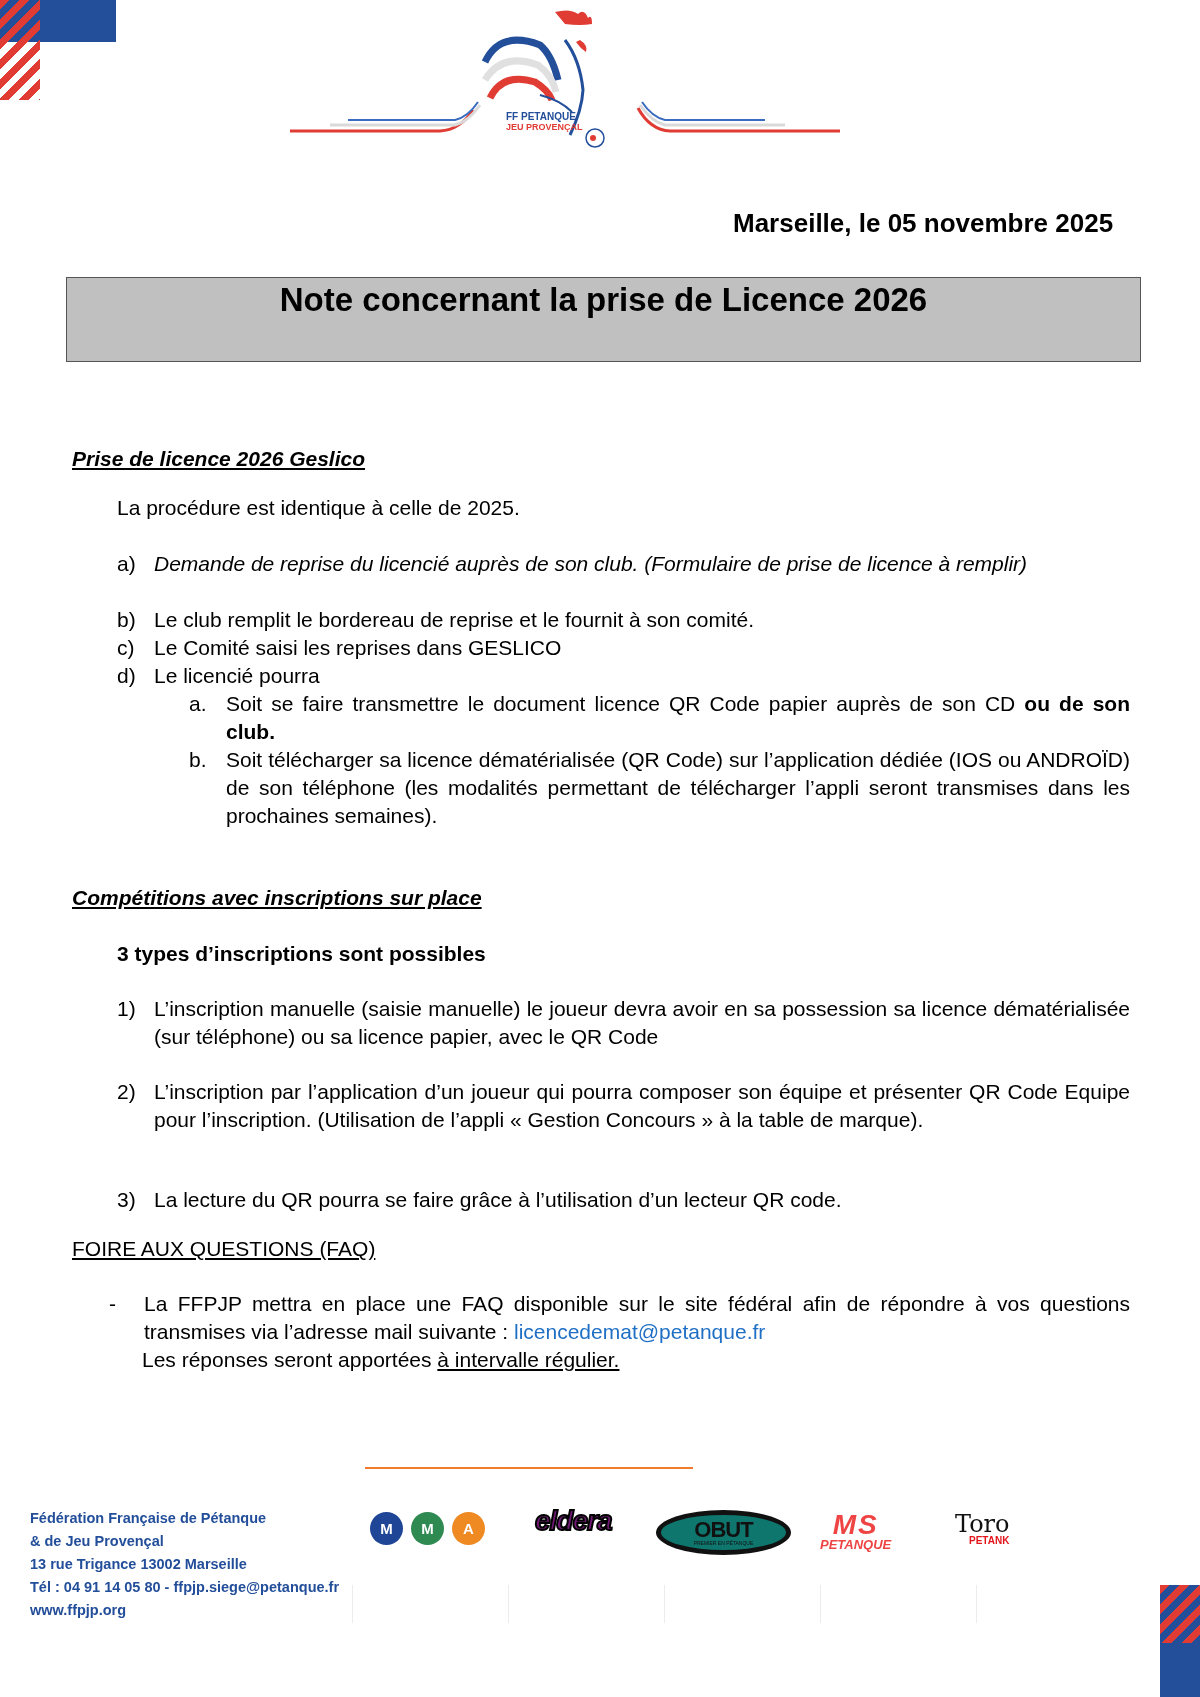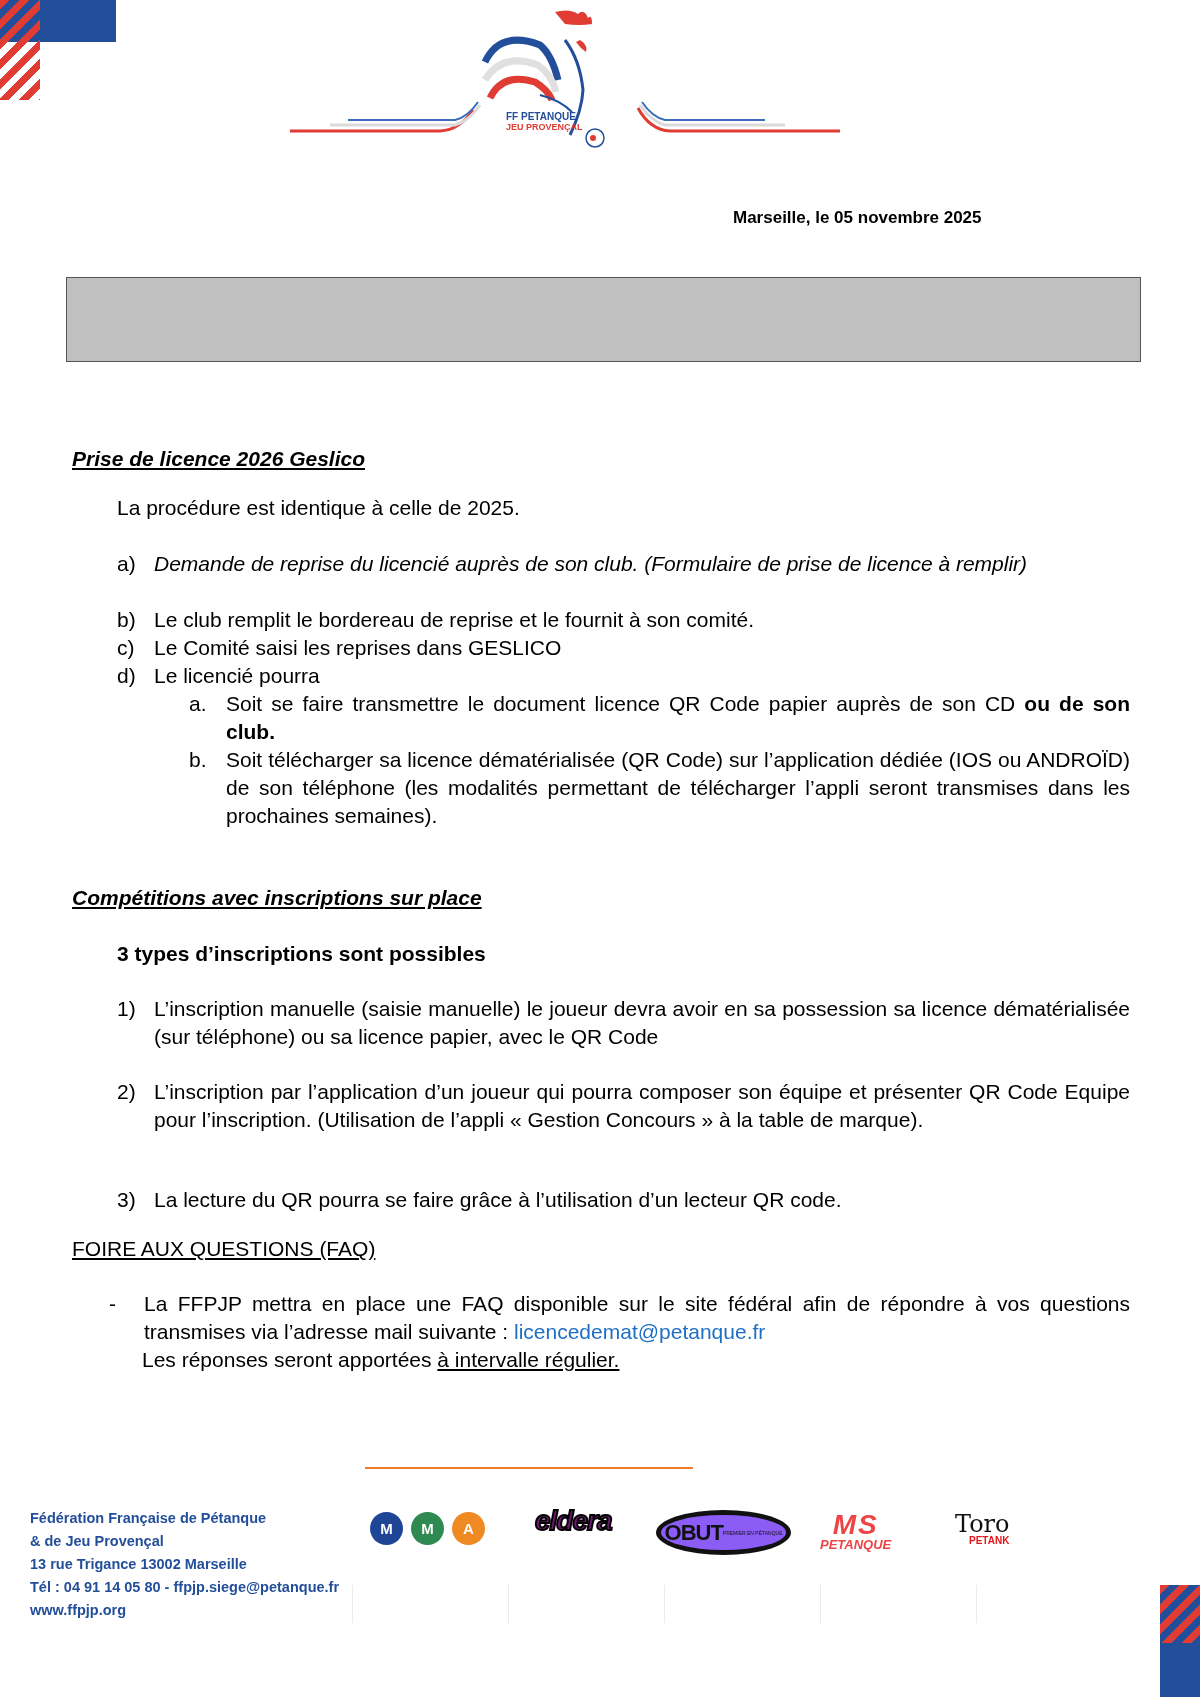--- a/index.html
+++ b/index.html
@@ -15,21 +15,21 @@
   .corner-br { position: absolute; left: 1160px; top: 1585px; width: 40px; height: 112px; background: #234e9a; }
   .corner-br-stripes { position: absolute; left: 0; top: 0; width: 40px; height: 58px;
      background: repeating-linear-gradient(135deg, #e03c34 0 7px, #234e9a 7px 14px); }
 
   
   .logo { position: absolute; left: 290px; top: 0; width: 550px; height: 150px; }
   .logo-text { position: absolute; left: 216px; top: 112px; font-weight: bold; font-size: 10px; line-height: 10px; }
   .logo-text .l1 { color: #234e9a; display: block; }
   .logo-text .l2 { color: #e03c34; display: block; font-size: 9px; }
 
-  .date { position: absolute; left: 733px; top: 208px; font-size: 17px; font-weight: bold; }
+  .date { position: absolute; left: 733px; top: 208px; font-size: 26px; font-weight: bold; }
 
   .title-box { position: absolute; left: 66px; top: 277px; width: 1075px; height: 85px;
      background: #c0c0c0; border: 1.5px solid #555; box-sizing: border-box;
      text-align: center; font-weight: bold; font-size: 33px; line-height: 40px; padding-top: 2px; }
   .title-box div { display: block; }
 
   .content { position: absolute; left: 72px; top: 0; width: 1058px; font-size: 21px; line-height: 28px; }
   .h-section { position: absolute; font-weight: bold; font-style: italic; text-decoration: underline; font-size: 21px; }
   .para { position: absolute; }
   .list-item { position: absolute; text-align: justify; }
@@ -43,22 +43,22 @@
   .footer-rule { position: absolute; left: 365px; top: 1467px; width: 328px; height: 2px; background: #f07b2a; }
   .footer-address { position: absolute; left: 30px; top: 1507px; color: #234e9a; font-weight: bold;
      font-size: 14.5px; line-height: 23px; }
   .sponsor { position: absolute; }
   .mma { left: 370px; top: 1512px; display: flex; gap: 8px; }
   .mma span { width: 33px; height: 33px; border-radius: 50%; color: #fff; font-weight: bold;
      font-size: 15px; display: flex; align-items: center; justify-content: center; }
   .eldera { left: 535px; top: 1505px; font-style: italic; font-weight: bold; font-size: 28px;
      color: #701a75; -webkit-text-stroke: 2px #000; letter-spacing: -1px; }
   .obut { left: 656px; top: 1510px; width: 135px; height: 45px; border-radius: 50%;
-     background: #8b5cf6; border: 5px solid #111; box-sizing: border-box;
-     display: flex; align-items: center; justify-content: center; }
+     background: #0f766e; border: 5px solid #111; box-sizing: border-box;
+     display: flex; flex-direction: column; align-items: center; justify-content: center; }
   .obut .b { font-weight: 900; font-size: 22px; line-height: 20px; color: #111; letter-spacing: -1px; }
   .obut .s { font-size: 5px; color: #111; line-height: 6px; }
   .ms { left: 820px; top: 1512px; text-align: center; color: #ef4444; }
   .ms .m { font-weight: bold; font-style: italic; font-size: 28px; line-height: 26px; letter-spacing: 2px; }
   .ms .p { font-weight: bold; font-style: italic; font-size: 13px; line-height: 13px; }
   .toro { left: 955px; top: 1512px; }
   .toro .t { font-size: 24px; line-height: 24px; color: #111; font-family: "DejaVu Serif", serif; }
   .toro .p { font-weight: bold; font-size: 10px; color: #e3151b; margin-left: 14px; line-height: 10px; }
   .faint-row { position: absolute; left: 352px; top: 1585px; width: 780px; height: 38px; display: flex; }
   .faint-row span { flex: 1; border-left: 1px solid #ececec; }
@@ -98,20 +98,21 @@
   </svg>
   <div class="logo-text">
     <span class="l1">FF PETANQUE</span>
     <span class="l2">JEU PROVENÇAL</span>
   </div>
 </div>
 
 <div class="date">Marseille, le 05 novembre 2025</div>
 
 <div class="title-box">
+  <div>Note concernant la prise de Licence 2026</div>
 </div>
 
 <div class="content">
 
   <div class="h-section" style="top:445px;">Prise de licence 2026 Geslico</div>
   <div class="para" style="left:45px; top:494px;">La procédure est identique à celle de 2025.</div>
 
   <div class="list-item" style="left:45px; top:550px; width:1013px;">
     <span class="lbl">a)</span>
     <span class="txt" style="margin-left:37px;font-style:italic;">Demande de reprise du licencié auprès de son club. (Formulaire de prise de licence à remplir)</span>

